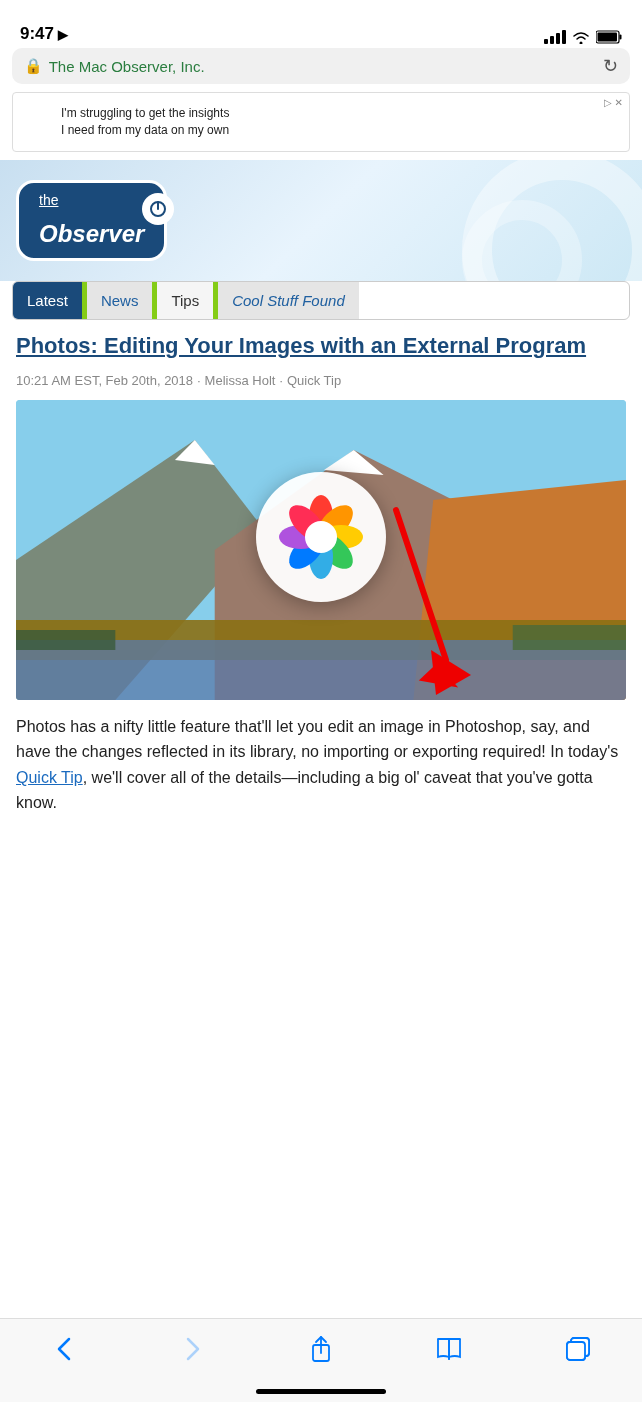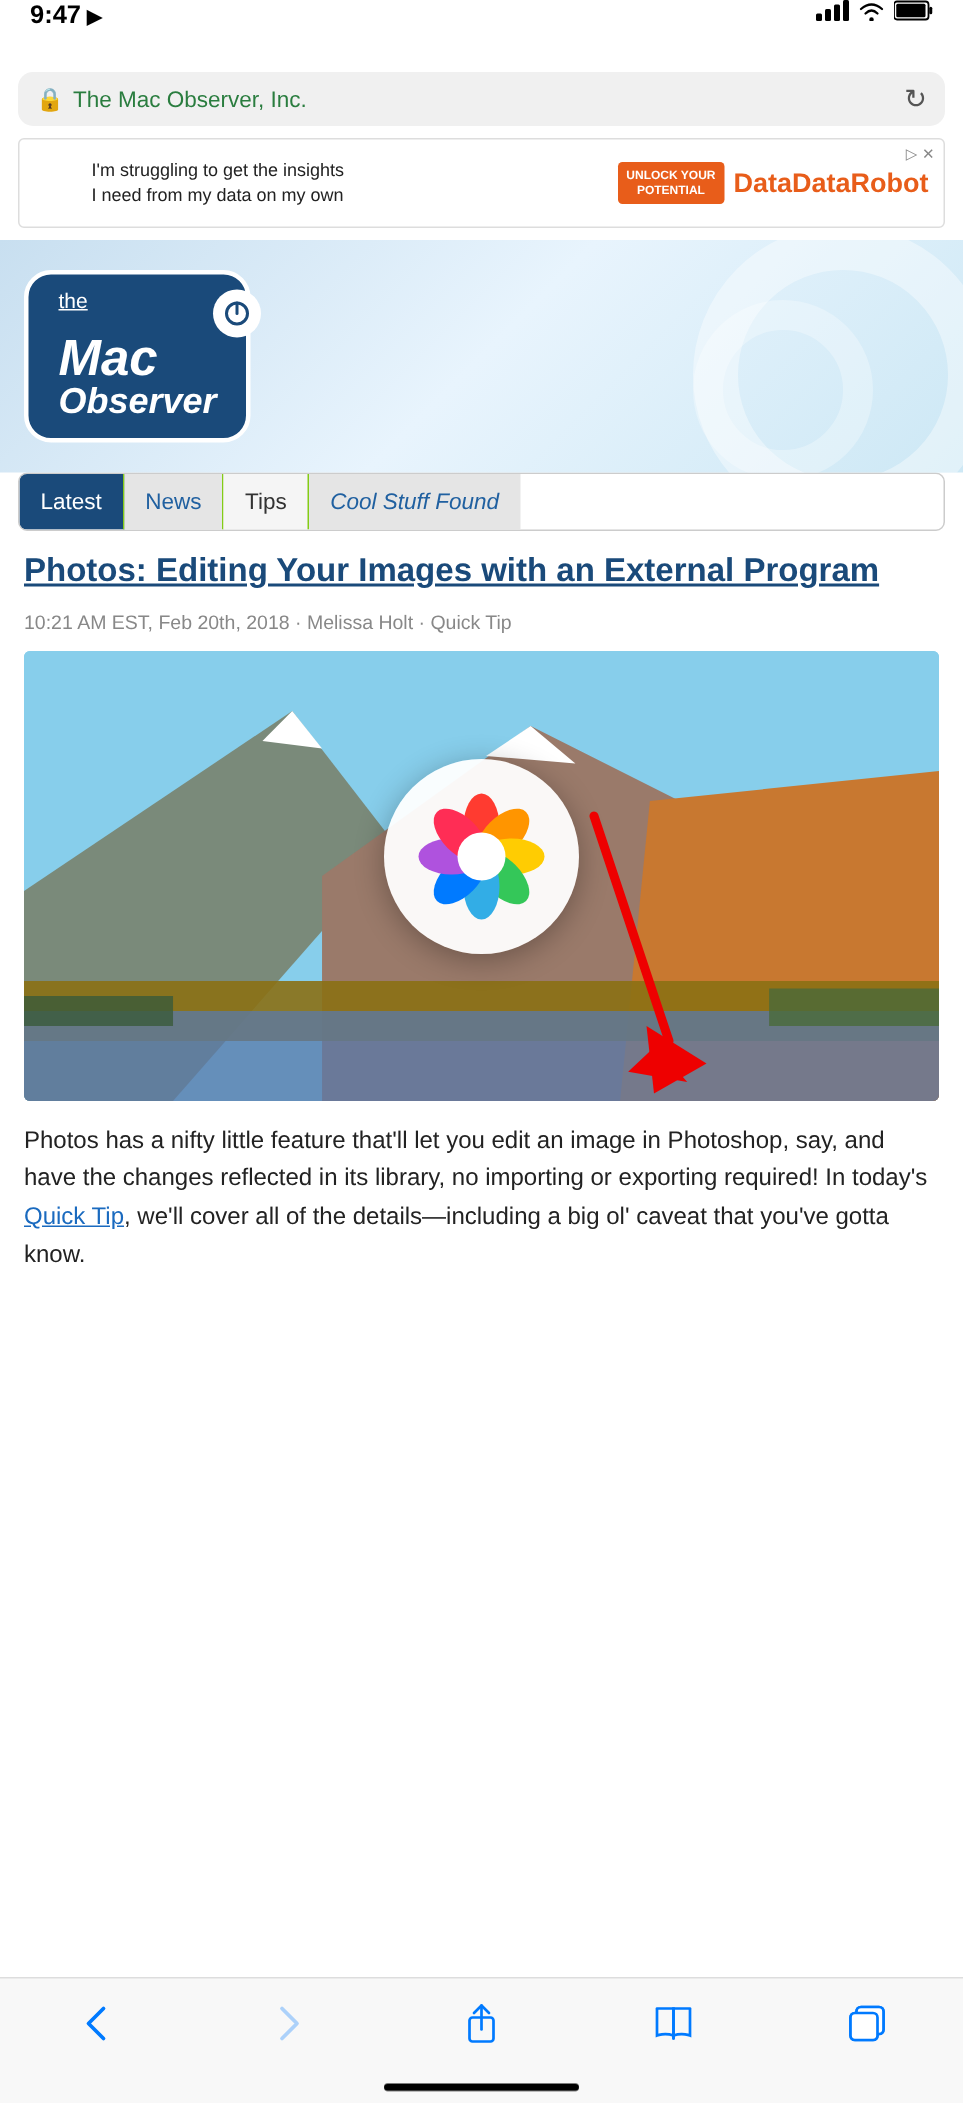--- a/index.html
+++ b/index.html
@@ -10,21 +10,21 @@
       font-family: -apple-system, BlinkMacSystemFont, 'Helvetica Neue', Arial, sans-serif;
       background: #fff;
       overflow-x: hidden;
     }
 
     
     .status-bar {
       background: #fff;
       height: 44px;
       display: flex;
-      align-items: flex-start;
+      align-items: flex-end;
       justify-content: space-between;
       padding: 0 20px;
     }
     .status-time {
       font-size: 17px;
       font-weight: 600;
       display: flex;
       align-items: center;
       gap: 4px;
     }
@@ -189,21 +189,21 @@
       margin: 0 12px 12px;
       border: 1px solid #ccc;
       border-radius: 6px;
       overflow: hidden;
     }
     .tab {
       padding: 10px 14px;
       font-size: 15px;
       font-weight: 500;
       cursor: pointer;
-      border-right: 1px solid #84cc16;
+      border-right: 5px solid #84cc16;
       background: #f5f5f5;
       color: #333;
     }
     .tab:last-child { border-right: none; font-style: italic; }
     .tab.active {
       background: #1a4a7a;
       color: #fff;
     }
     .tab.blue { color: #2060a0; background: #e5e5e5; }
 
@@ -363,38 +363,28 @@
   <button class="reload-btn">↻</button>
 </div>
 
 <div class="ad-banner">
   <div class="ad-corner-icons">
     <span>▷</span>
     <span style="cursor:pointer;">✕</span>
   </div>
   <div class="ad-text" style="white-space:pre-line;margin-left:38px;">I'm struggling to get the insights
 I need from my data on my own</div>
-  <div class="ad-brand">
-    <div class="ad-brand-btn">
-      <div>UNLOCK YOUR</div>
-      <div>POTENTIAL</div>
-    </div>
-    <div class="ad-brand-name">
-      <span>Data</span><span style="color:#e85d1a;">DataRobot</span>
-    </div>
-  </div>
 </div>
 
 <div class="logo-area">
   <div class="logo-bg-circle"></div>
 
   <div style="position:absolute;right:60px;top:40px;width:120px;height:120px;border-radius:50%;border:20px solid rgba(255,255,255,0.3);pointer-events:none;"></div>
   <div class="logo-badge">
     <div class="logo-the">the</div>
-    <div class="logo-mac">Mac</div>
     <div class="logo-observer">Observer</div>
     <div class="logo-power-icon">
       <svg width="18" height="18" viewBox="0 0 18 18">
         <circle cx="9" cy="9" r="7" stroke="#1a4a7a" stroke-width="2" fill="none"></circle>
         <line x1="9" y1="2" x2="9" y2="9" stroke="#1a4a7a" stroke-width="2" stroke-linecap="round"></line>
       </svg>
     </div>
   </div>
 </div>
 

